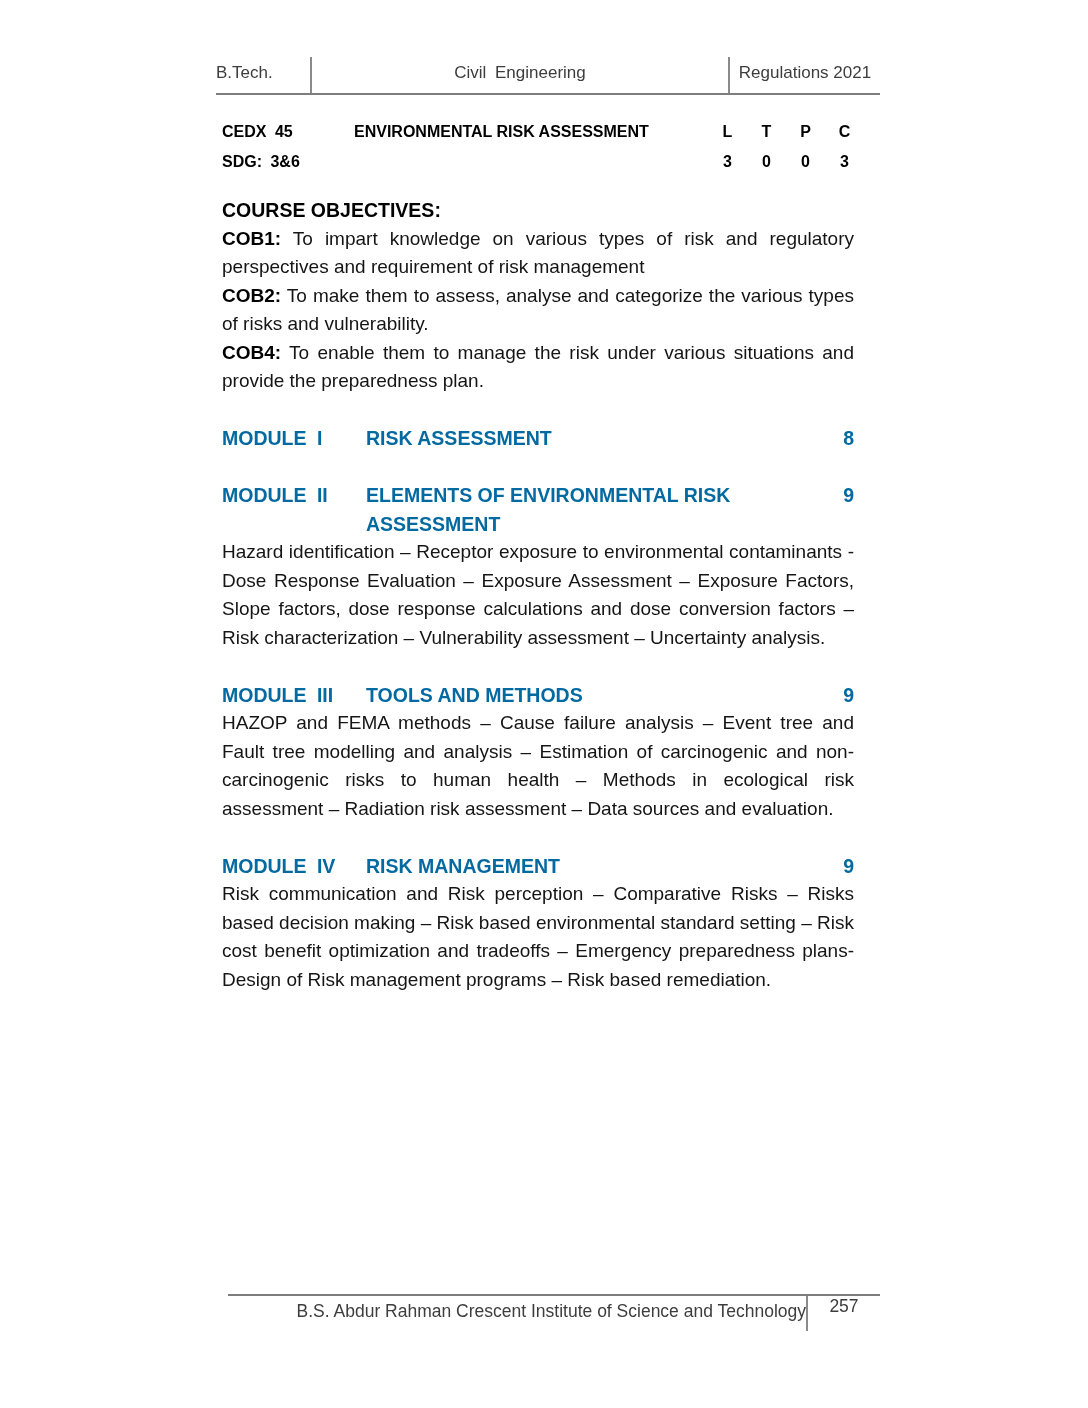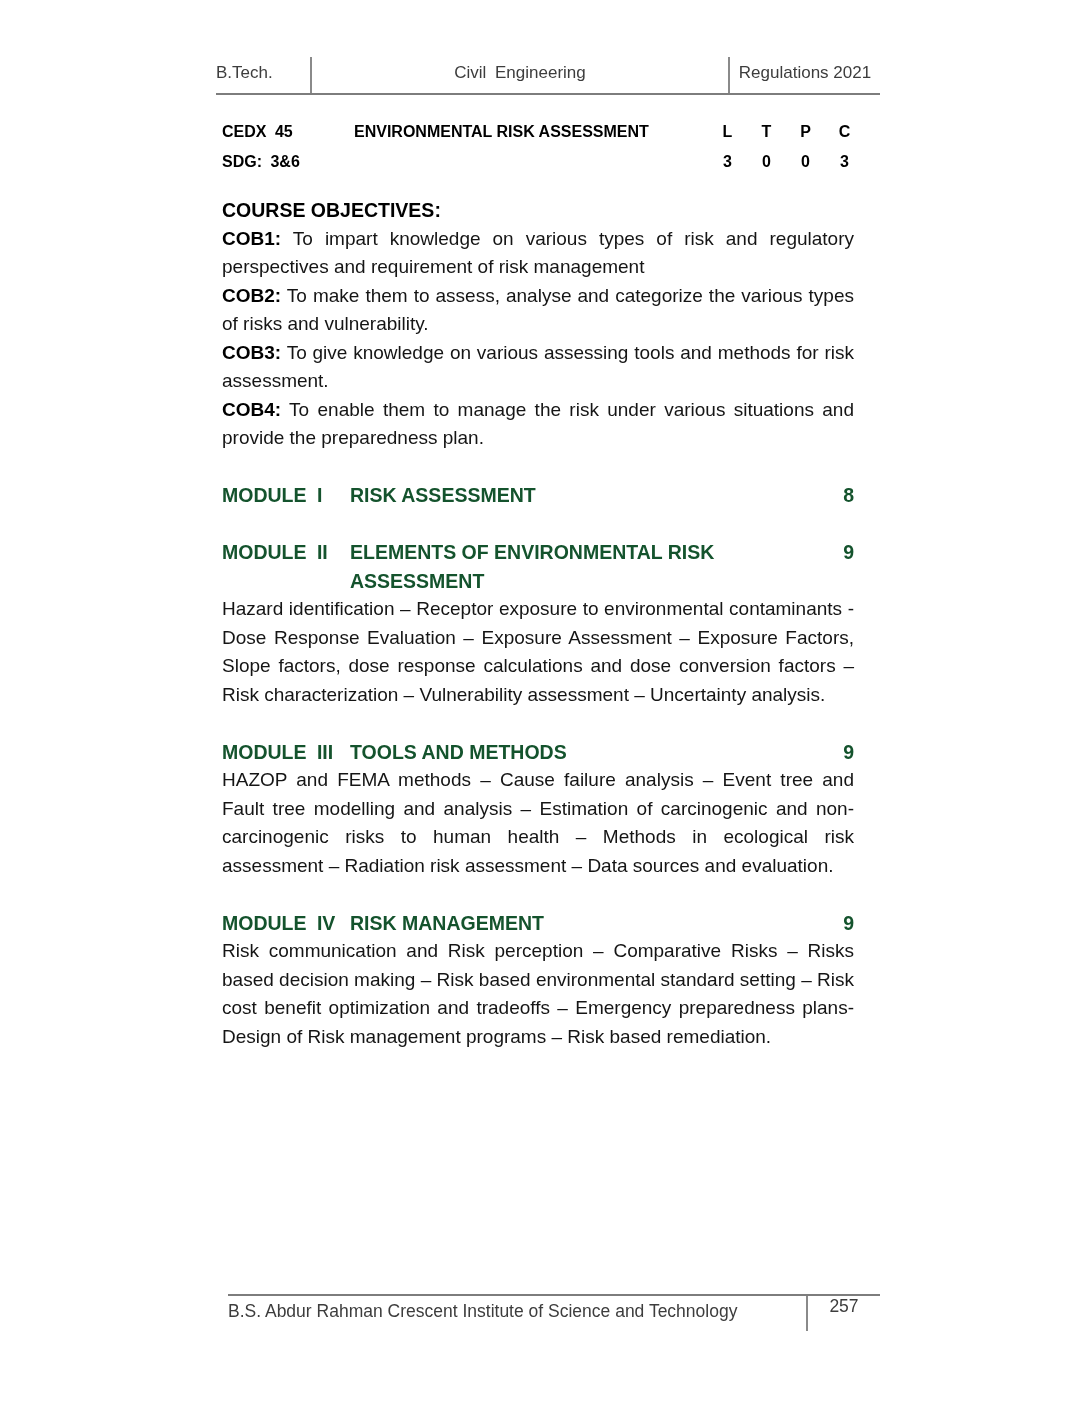--- a/index.html
+++ b/index.html
@@ -62,39 +62,40 @@
   }
   .para {
     text-align: justify;
   }
   .para .cob { color: #000; }
   .module { margin-top: 28.5px; }
   .module-head {
     display: flex;
     font-weight: bold;
     font-size: 19.5px;
-    color: #14532d;
+    color: #0369a1;
+    gap: 16px;
   }
   .m-label { width: 128px; word-spacing: 5px; }
   .m-title { flex: 1; }
   .m-hours { width: 30px; text-align: right; }
 
   
   .doc-footer {
     position: absolute;
     top: 1294px; left: 228px;
     width: 652px;
     border-top: 2px solid #7d7d7d;
     display: flex;
     color: #3d3d3d;
     font-size: 17.5px;
   }
   .f-left {
     width: 580px;
-    text-align: left;
+    text-align: right;
     padding: 5px 0 9px 0;
     border-right: 2px solid #8a8a8a;
   }
   .f-right {
     flex: 1;
     text-align: center;
   }
 </style>
 </head>
 <body>
@@ -127,21 +128,20 @@
       <div class="ch-col">3</div>
     </div>
   </section>
 
   <main class="doc-body">
 
     <h2 class="obj-heading">COURSE OBJECTIVES:</h2>
 
     <p class="para"><b class="cob">COB1:</b> <span>To impart knowledge on various types of risk and regulatory perspectives and requirement of risk management</span></p>
     <p class="para"><b class="cob">COB2:</b> <span>To make them to assess, analyse and categorize the various types of risks and vulnerability.</span></p>
-    <p class="para"><b class="cob">COB3:</b> <span>To give knowledge on various assessing tools and methods for risk assessment.</span></p>
     <p class="para"><b class="cob">COB4:</b> <span>To enable them to manage the risk under various situations and provide the preparedness plan.</span></p>
 
     <section class="module">
       <div class="module-head">
         <span class="m-label">MODULE I</span>
         <span class="m-title">RISK ASSESSMENT</span>
         <span class="m-hours">8</span>
       </div>
     </section>
 

